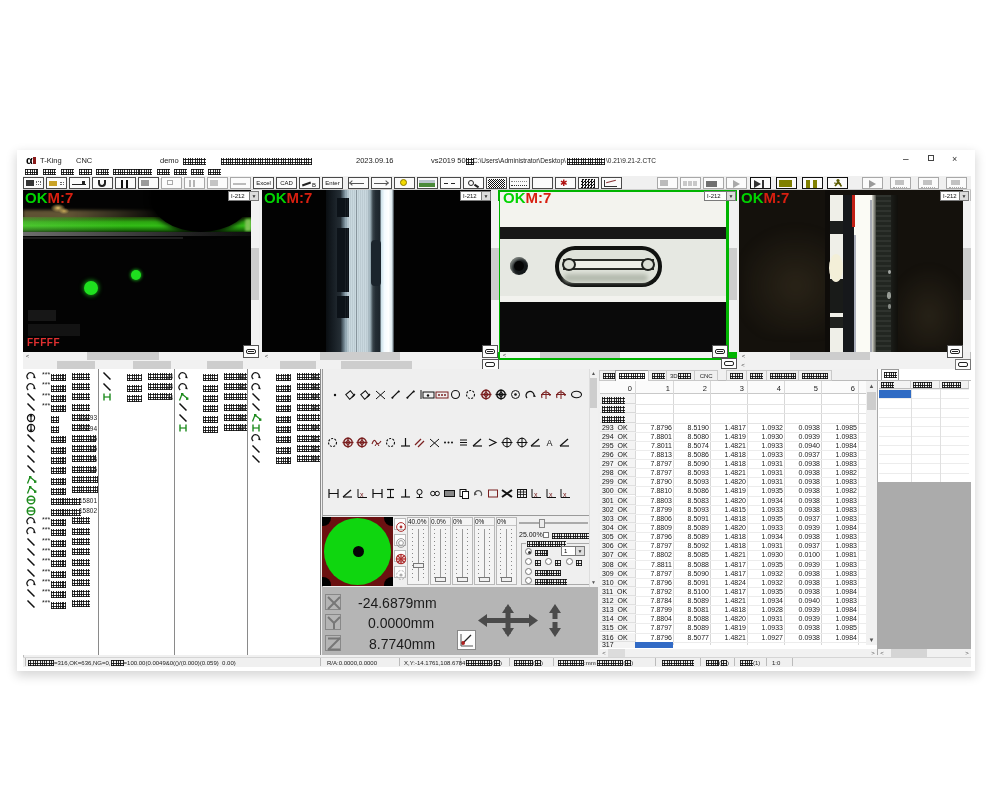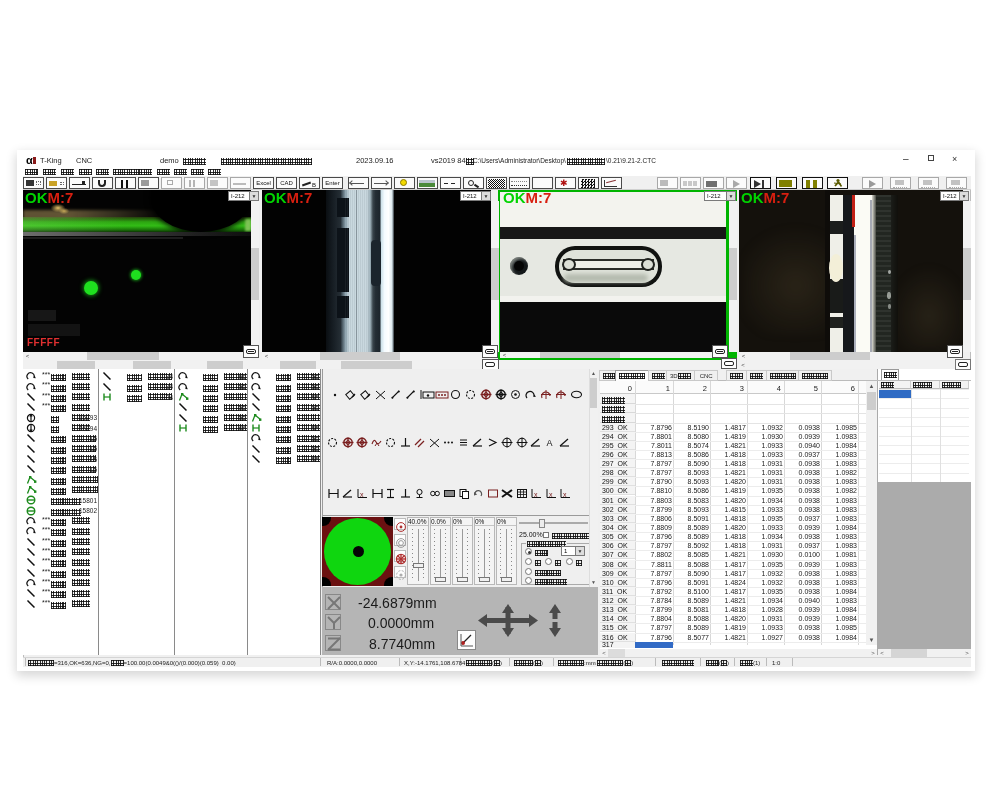--- a/index.html
+++ b/index.html
@@ -22,21 +22,21 @@
 <div class="a" style="left:23px;top:154px;width:948px;height:513px;background:#f0f0f0;border:1px solid #bdbdbd"></div>
 <div class="a" style="left:23px;top:154px;width:948px;height:12px;background:#fff"></div>
 <div class="a" style="left:26px;top:155px;width:10px;height:10px;font-size:11px;font-weight:bold;color:#000;line-height:10px">α</div>
 <div class="a" style="left:33px;top:157px;width:3px;height:7px;background:#8b1a1a"></div>
 <div class="a" style="left:40px;top:156px;font-size:7.5px;color:#222;white-space:nowrap">T-King</div>
 <div class="a" style="left:76px;top:156px;font-size:7.5px;color:#222;white-space:nowrap">CNC</div>
 <div class="a" style="left:160px;top:156px;font-size:7.5px;color:#222;white-space:nowrap">demo</div>
 <div class="a kc" style="left:183px;top:157px"><i class="k" style="width:23px;height:7px"></i></div>
 <div class="a kc" style="left:221px;top:157px"><i class="k" style="width:91px;height:7px"></i></div>
 <div class="a" style="left:356px;top:156px;font-size:7.5px;color:#222;white-space:nowrap">2023.09.16</div>
-<div class="a" style="left:431px;top:156px;font-size:7.5px;color:#222;white-space:nowrap">vs2019 84</div>
+<div class="a" style="left:431px;top:156px;font-size:7.5px;color:#222;white-space:nowrap">vs2019 50</div>
 <div class="a kc" style="left:466px;top:157px"><i class="k" style="width:8px;height:7px"></i></div>
 <div class="a" style="left:473px;top:156.5px;font-size:6.5px;color:#222;white-space:nowrap">C:\Users\Administrator\Desktop\</div>
 <div class="a kc" style="left:567px;top:157px"><i class="k" style="width:38px;height:7px"></i></div>
 <div class="a" style="left:606px;top:156.5px;font-size:6.5px;color:#222;white-space:nowrap">\0.21\9.21-2.CTC</div>
 <div class="a" style="left:903px;top:153px;font-size:10px;color:#333">–</div>
 <div class="a" style="left:928px;top:155px;width:6px;height:6px;border:1px solid #444"></div>
 <div class="a" style="left:952px;top:154px;font-size:9px;color:#333">×</div>
 <div class="a" style="left:23px;top:166px;width:948px;height:10px;background:#fff"></div>
 <div class="a kc" style="left:25px;top:168px"><i class="k" style="width:13px;height:6px"></i></div>
 <div class="a kc" style="left:43px;top:168px"><i class="k" style="width:13px;height:6px"></i></div>

